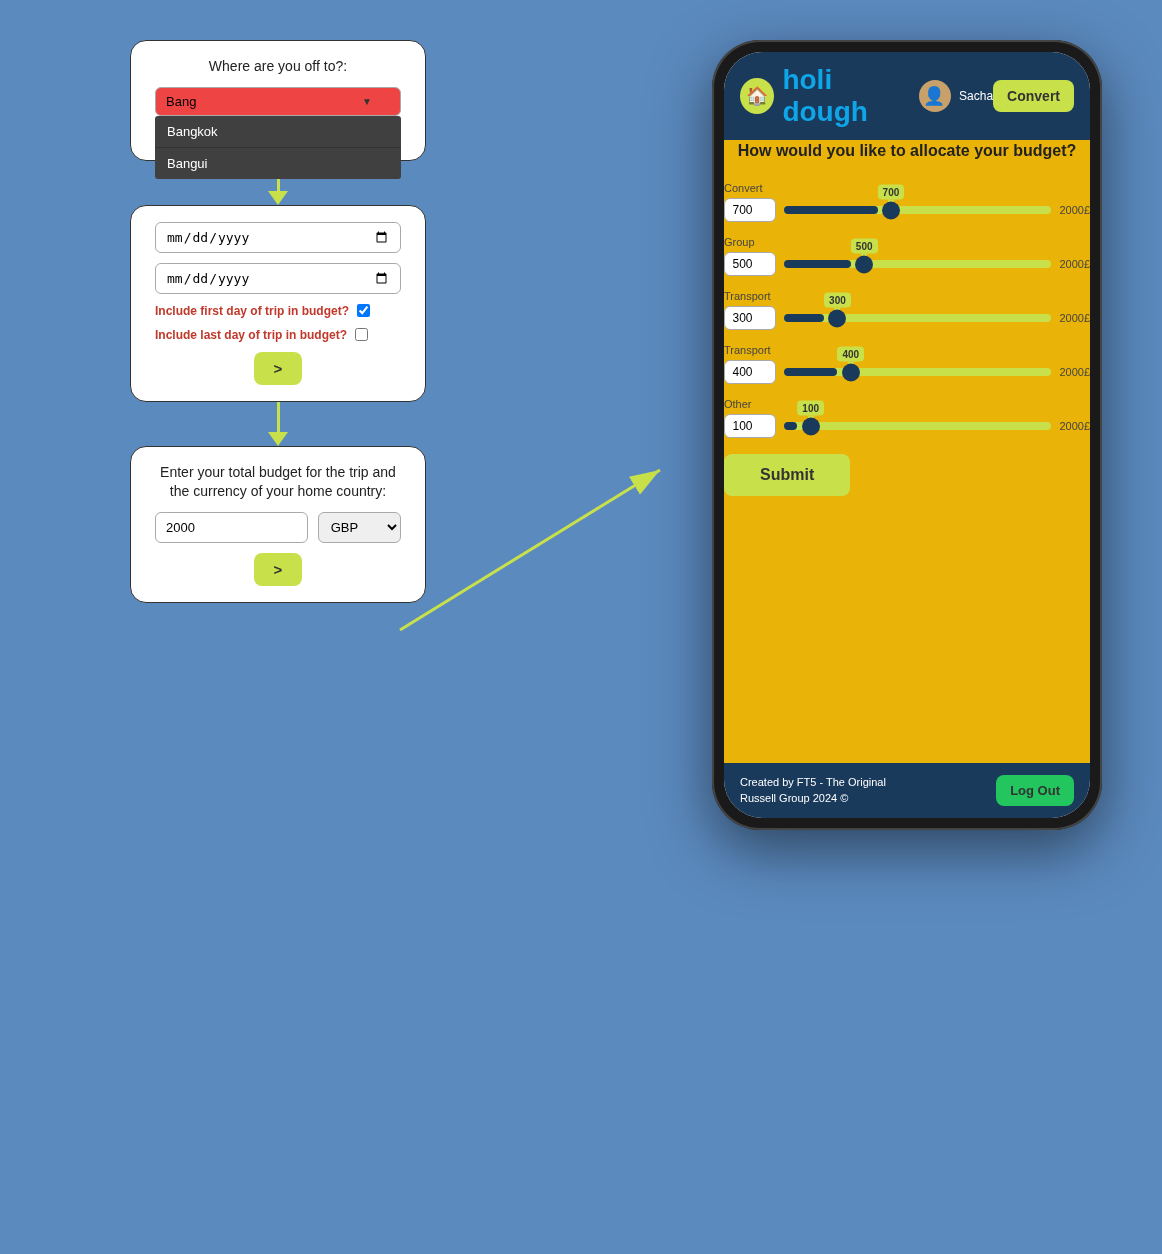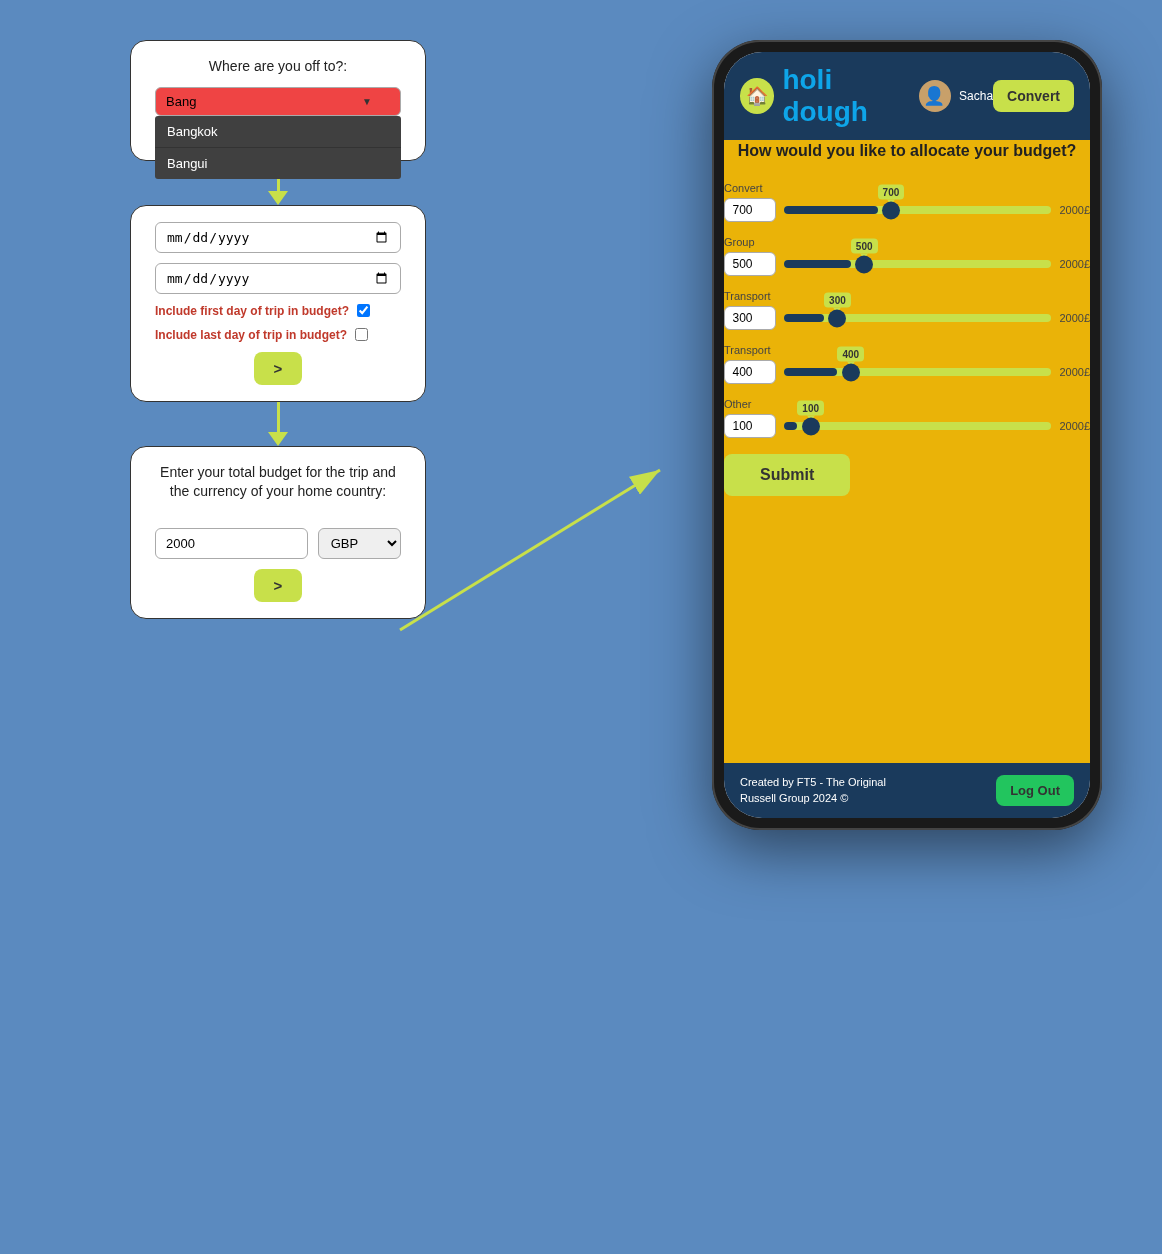--- a/index.html
+++ b/index.html
@@ -136,21 +136,20 @@
 
     .checkbox-row span {
       color: #c0392b;
       font-weight: bold;
     }
 
     .budget-inputs {
       display: flex;
       gap: 10px;
       width: 100%;
-      margin-top: 16px;
     }
 
     .budget-inputs input[type="number"] {
       flex: 2;
     }
 
     .budget-inputs select {
       flex: 1;
       padding: 6px 8px;
       border: 1.5px solid #aaa;

